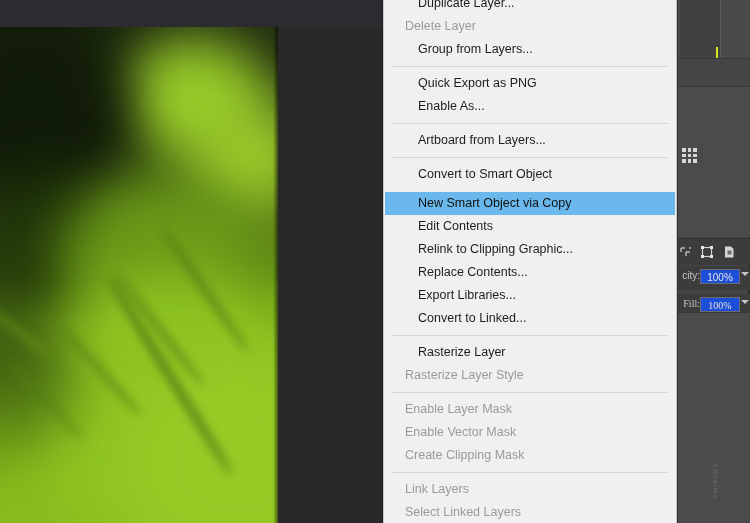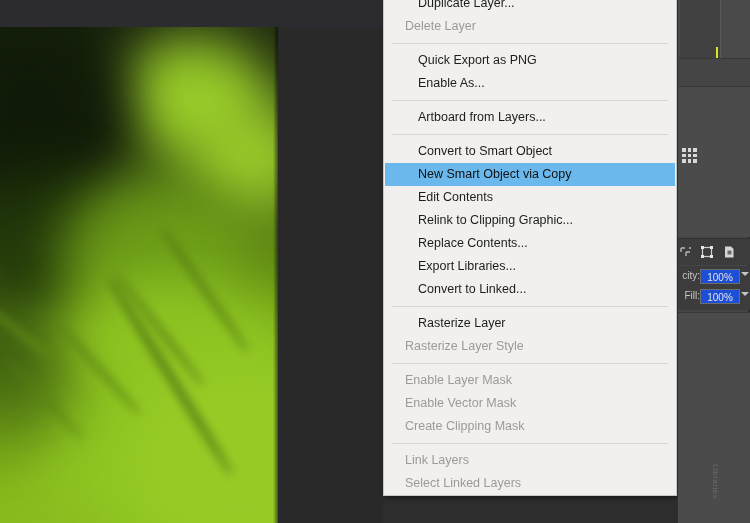--- a/index.html
+++ b/index.html
@@ -82,21 +82,21 @@
     padding-left: 34px;
     font-size: 12.5px;
     color: #1d1d1d;
     white-space: nowrap;
     cursor: default;
   }
   .menu-item.disabled { color: #9c9a98; padding-left: 21px; }
   .menu-item.highlighted {
     background: #6ab8ec;
     color: #111;
-    margin: 0 1px 0 1px;
+    margin: 6px 1px 0 1px;
     padding-left: 33px;
   }
   .menu-sep {
     height: 1px;
     background: #d6d4d1;
     margin: 5px 8px 5px 8px;
   }
 
   
   #right-panel {
@@ -284,20 +284,21 @@
         <div class="vein" style="left:-30px; top:300px; width:90px; height:4px; transform:rotate(38deg); background:#7aa81a;"></div>
       </div>
 
       <div id="img-edge-right"></div>
     </div>
   </div>
 
   <div id="context-menu">
       <div class="menu-item">Duplicate Layer...</div>
       <div class="menu-item disabled">Delete Layer</div>
+      <div class="menu-item">Group from Layers...</div>
       <div class="menu-sep"></div>
       <div class="menu-item">Quick Export as PNG</div>
       <div class="menu-item">Enable As...</div>
       <div class="menu-sep"></div>
       <div class="menu-item">Artboard from Layers...</div>
       <div class="menu-sep"></div>
       <div class="menu-item">Convert to Smart Object</div>
       <div class="menu-item highlighted">New Smart Object via Copy</div>
       <div class="menu-item">Edit Contents</div>
       <div class="menu-item">Relink to Clipping Graphic...</div>
@@ -369,21 +370,21 @@
         </svg>
       </div>
     </div>
 
     <div class="field-row" style="top:266px;">
       <span class="field-label">city:</span>
       <span class="field-box">100%</span>
       <span class="field-caret"></span>
     </div>
 
-    <div class="field-row" style="top:286px;">
+    <div class="field-row" style="top:294px;font-family:Liberation Serif, serif;">
       <span class="field-label">Fill:</span>
       <span class="field-box">100%</span>
       <span class="field-caret"></span>
     </div>
 
     <div id="layers-list"></div>
 
     <div id="vertical-tab-label">Libraries</div>
   </div>
 

